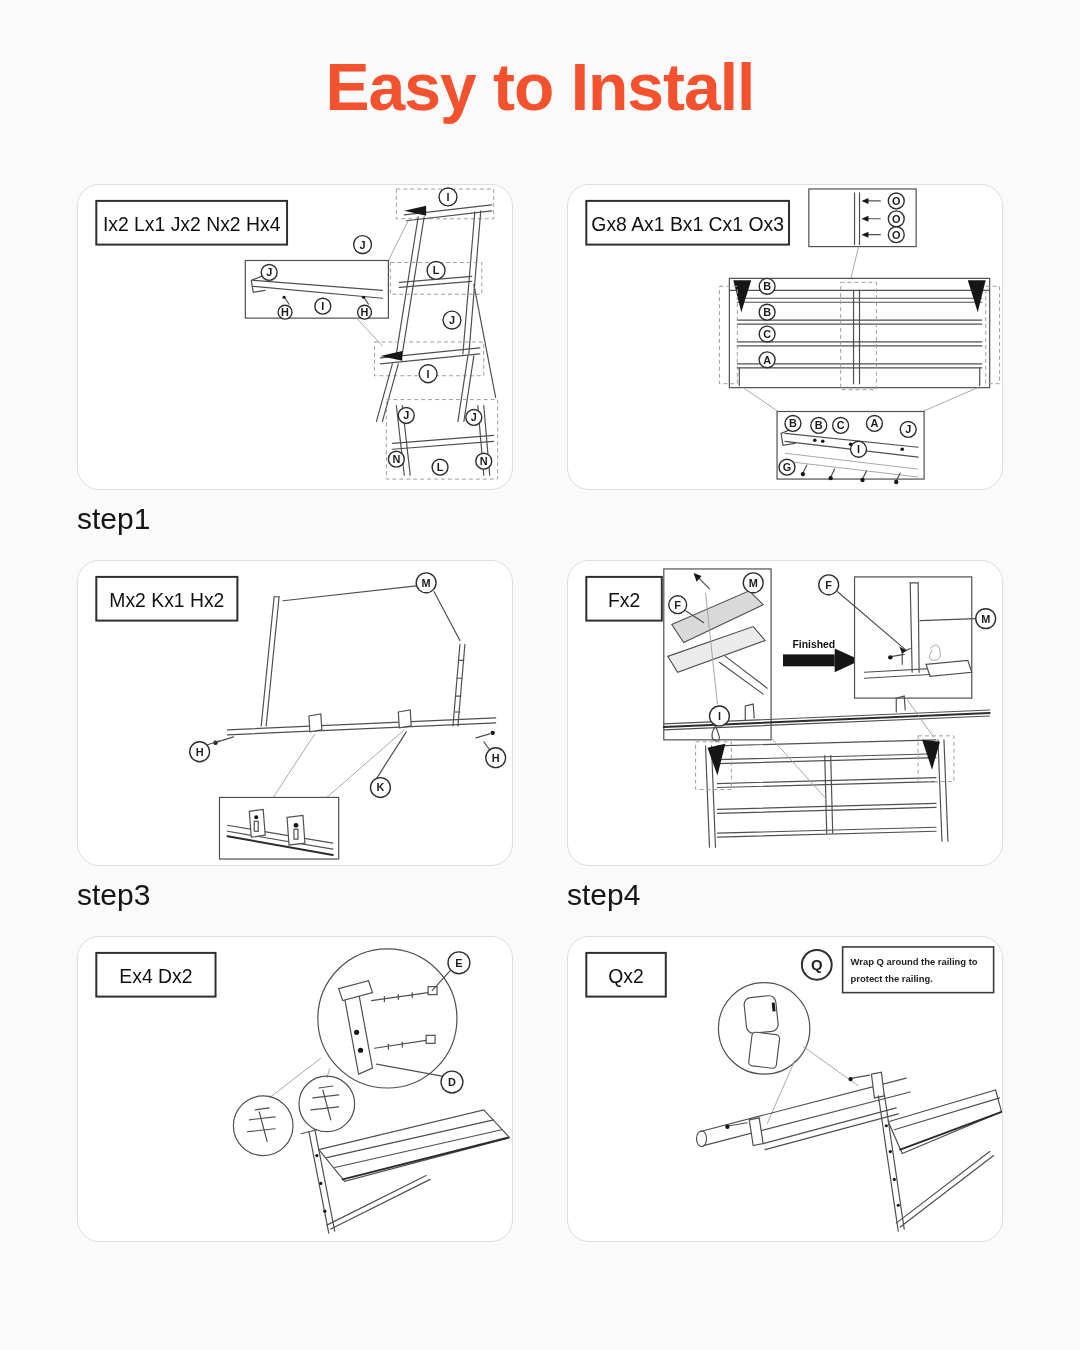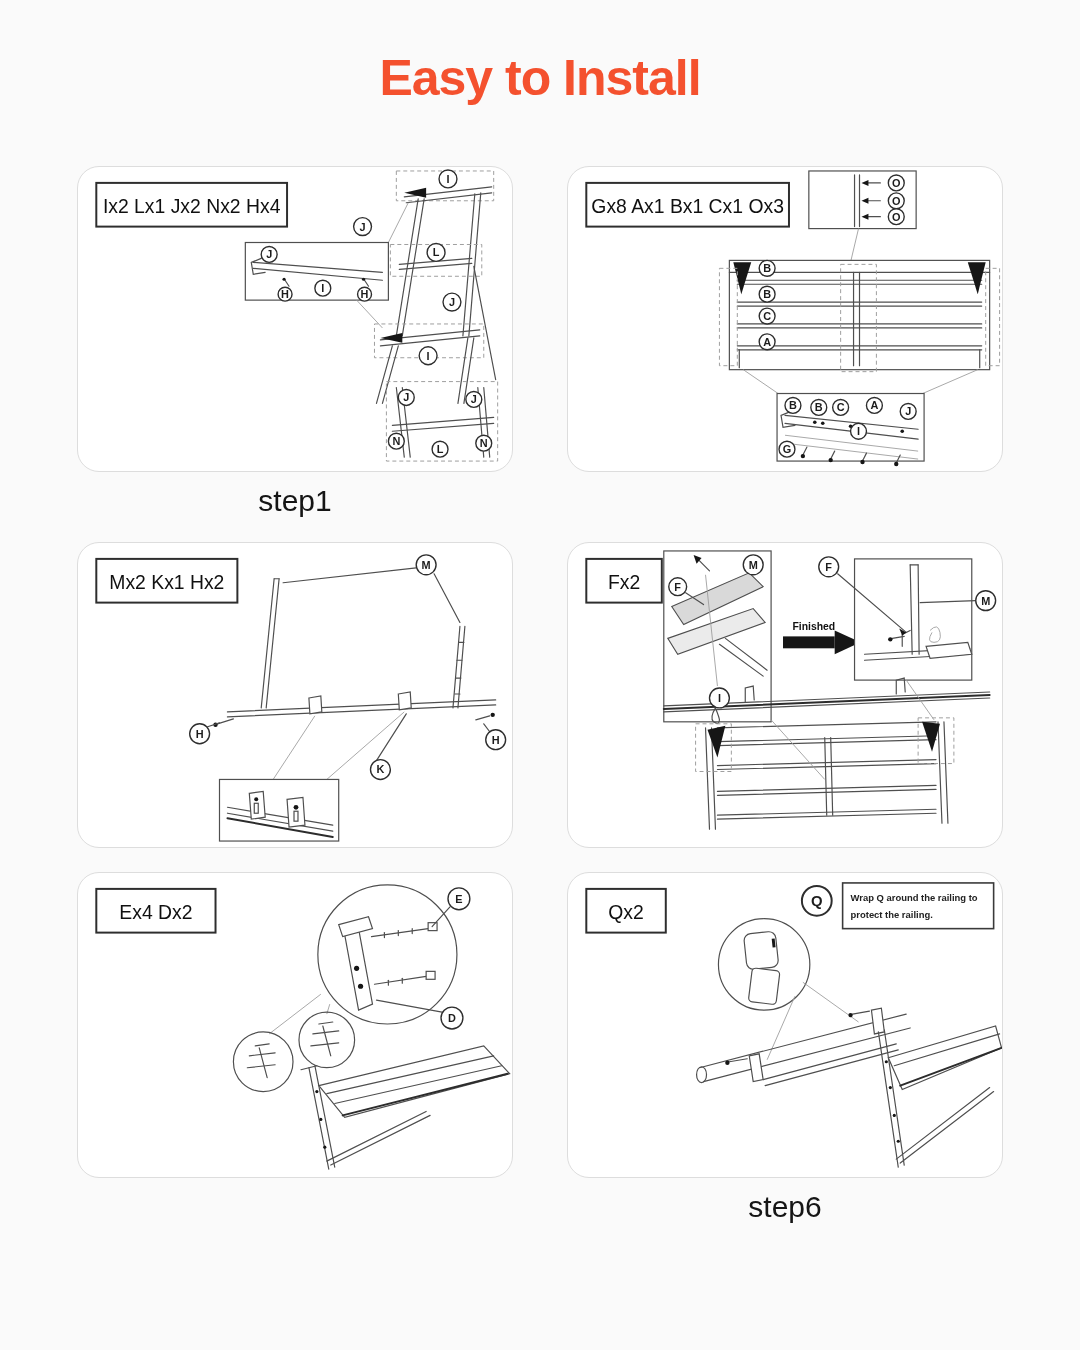--- a/index.html
+++ b/index.html
@@ -4,37 +4,37 @@
 <style>
   html,body{margin:0;padding:0;}
   body{
     width:1080px;height:1350px;overflow:hidden;
     background:#fafafa;
     font-family:"Liberation Sans",sans-serif;
   }
   .page{width:1080px;height:1350px;}
   .title{
     margin:50px 0 0;text-align:center;
-    font-size:50px;font-weight:800;letter-spacing:-1px;
+    font-size:66px;font-weight:800;letter-spacing:-1px;
     color:#f4512e;line-height:1.15;
   }
   .grid{
     margin-top:58px;
     display:grid;grid-template-columns:436px 436px;
     column-gap:54px;justify-content:center;
   }
   figure.cell{margin:0 0 24px;}
   .panel{
     width:436px;height:306px;background:#ffffff;
     border:1px solid #ddd;border-radius:22px;
     box-sizing:border-box;overflow:hidden;
   }
   .panel svg{display:block;width:100%;height:100%;}
   .step-label{
-    margin-top:12px;text-align:center;
+    margin-top:12px;text-align:left;
     font-size:30px;font-weight:500;color:#151515;
   }
   
   .s{stroke:#4f4f4f;stroke-width:1.2;fill:none;stroke-linecap:round}
   .sw{stroke:#4f4f4f;stroke-width:1.2;fill:#fff}
   .s2{stroke:#2c2c2c;stroke-width:2;fill:none;stroke-linecap:round}
   .t{stroke:#9e9e9e;stroke-width:.9;fill:none}
   .d{stroke:#9e9e9e;stroke-width:1;fill:none;stroke-dasharray:4 3}
   .b{fill:#161616;stroke:none}
   .co{fill:#fff;stroke:#2e2e2e;stroke-width:1.4}
@@ -286,20 +286,21 @@
               <text class="ct" x="350" y="26">M</text>
             <circle class="co" cx="122" cy="192" r="10"></circle>
               <text class="ct" x="122" y="196">H</text>
             <circle class="co" cx="420" cy="198" r="10"></circle>
               <text class="ct" x="420" y="202">H</text>
             <circle class="co" cx="304" cy="228" r="10"></circle>
               <text class="ct" x="304" y="232">K</text>
           </g>
         </svg>
       </div>
+      <figcaption class="step-label">step3</figcaption>
     </figure>
 
     <figure class="cell">
       <div class="panel">
         <svg viewBox="0 0 436 306">
           <g>
             <rect class="pb" x="18" y="16" width="76" height="44"></rect>
             <text class="pt" x="56" y="46">Fx2</text>
           </g>
           <g>
@@ -370,20 +371,21 @@
               <text class="ct" x="186" y="26">M</text>
             <circle class="co" cx="152" cy="156" r="10"></circle>
               <text class="ct" x="152" y="160">I</text>
             <circle class="co" cx="262" cy="24" r="10"></circle>
               <text class="ct" x="262" y="28">F</text>
             <circle class="co" cx="420" cy="58" r="10"></circle>
               <text class="ct" x="420" y="62">M</text>
           </g>
         </svg>
       </div>
+      <figcaption class="step-label">step4</figcaption>
     </figure>
 
     <figure class="cell">
       <div class="panel">
         <svg viewBox="0 0 436 306">
           <g>
             <rect class="pb" x="18" y="16" width="120" height="44"></rect>
             <text class="pt" x="78" y="46">Ex4  Dx2</text>
           </g>
           <g>
@@ -485,17 +487,16 @@
             <line class="s2" x1="334" y1="214" x2="436" y2="176"></line>
             <line class="s" x1="330" y1="288" x2="424" y2="216"></line>
             <line class="s" x1="334" y1="292" x2="428" y2="220"></line>
           </g>
           <g>
             <circle class="co" cx="250" cy="28" r="15" style="stroke-width:2"></circle>
             <text class="ct" x="250" y="33" style="font-size:15px">Q</text>
           </g>
         </svg>
       </div>
-      <figcaption class="step-label">step6</figcaption>
     </figure>
 
   </div>
 </div>
 
 </body></html>

